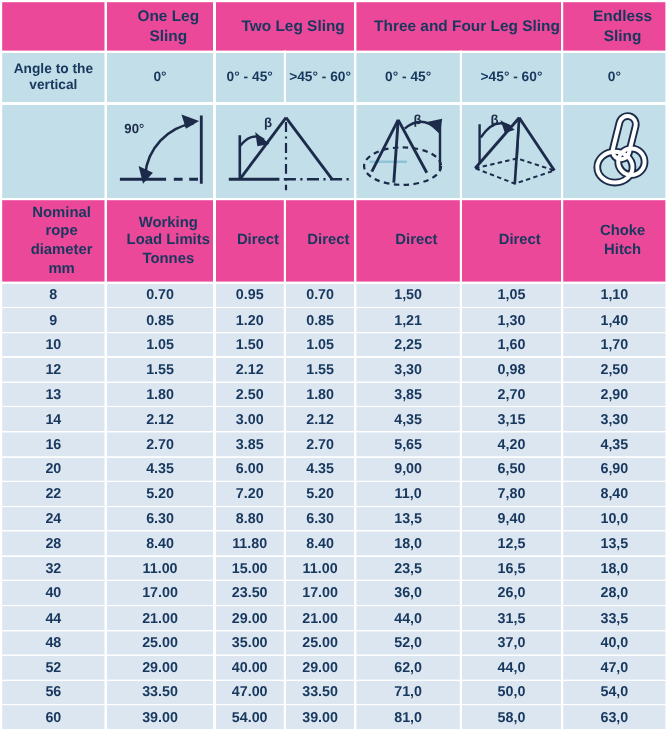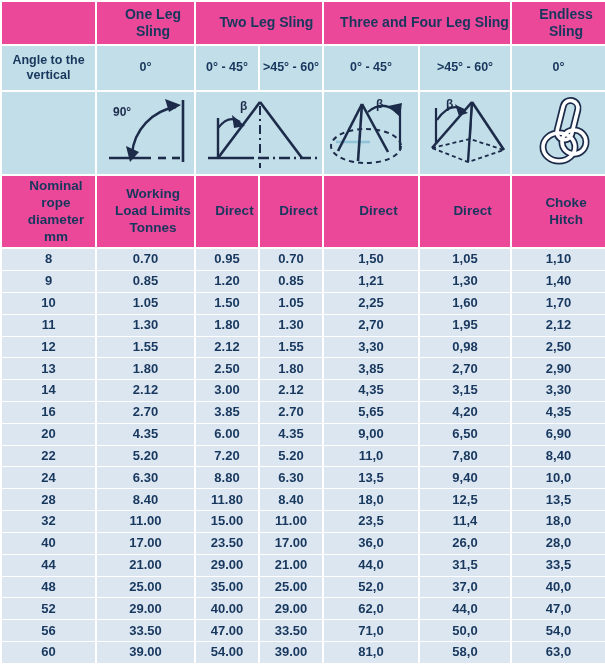--- a/index.html
+++ b/index.html
@@ -167,29 +167,20 @@
       <tr class="data-row">
         <td>10</td>
         <td>1.05</td>
         <td>1.50</td>
         <td>1.05</td>
         <td>2,25</td>
         <td>1,60</td>
         <td>1,70</td>
       </tr>
       <tr class="data-row">
-        <td>11</td>
-        <td>1.30</td>
-        <td>1.80</td>
-        <td>1.30</td>
-        <td>2,70</td>
-        <td>1,95</td>
-        <td>2,12</td>
-      </tr>
-      <tr class="data-row">
         <td>12</td>
         <td>1.55</td>
         <td>2.12</td>
         <td>1.55</td>
         <td>3,30</td>
         <td>0,98</td>
         <td>2,50</td>
       </tr>
       <tr class="data-row">
         <td>13</td>
@@ -253,21 +244,21 @@
         <td>18,0</td>
         <td>12,5</td>
         <td>13,5</td>
       </tr>
       <tr class="data-row">
         <td>32</td>
         <td>11.00</td>
         <td>15.00</td>
         <td>11.00</td>
         <td>23,5</td>
-        <td>11,4</td>
+        <td>16,5</td>
         <td>18,0</td>
       </tr>
       <tr class="data-row">
         <td>40</td>
         <td>17.00</td>
         <td>23.50</td>
         <td>17.00</td>
         <td>36,0</td>
         <td>26,0</td>
         <td>28,0</td>

